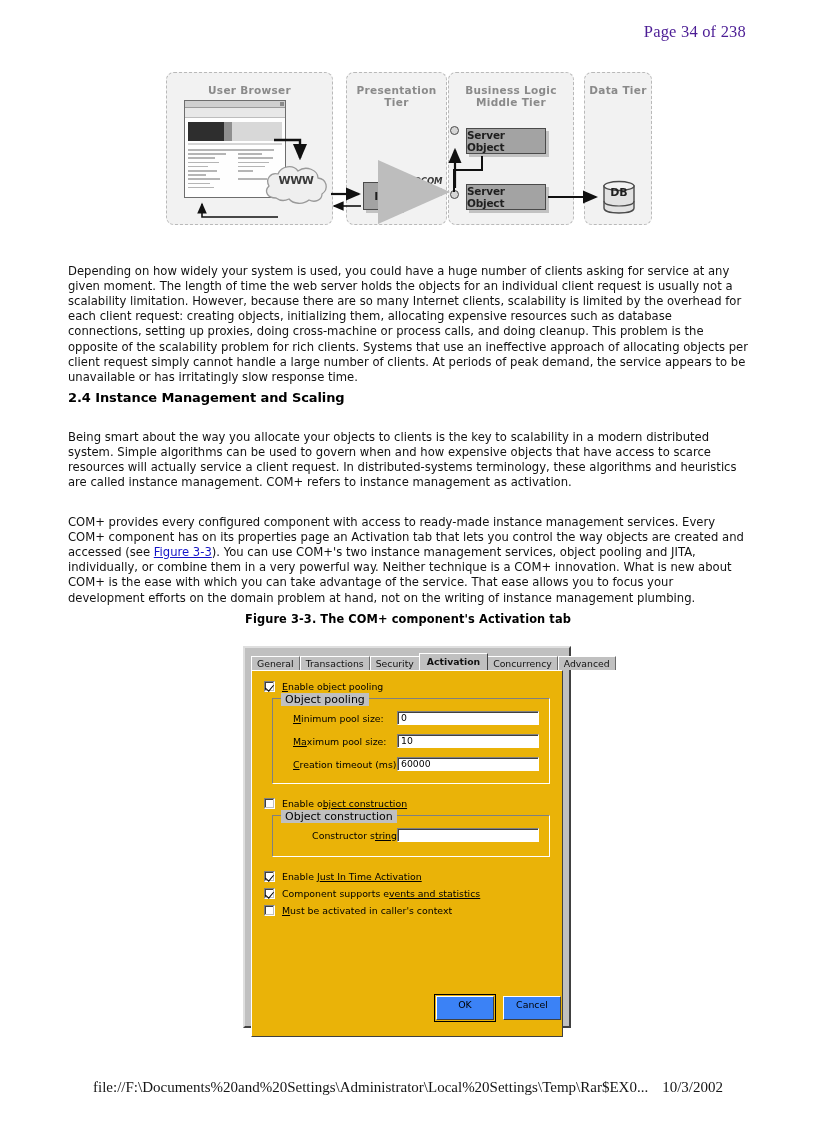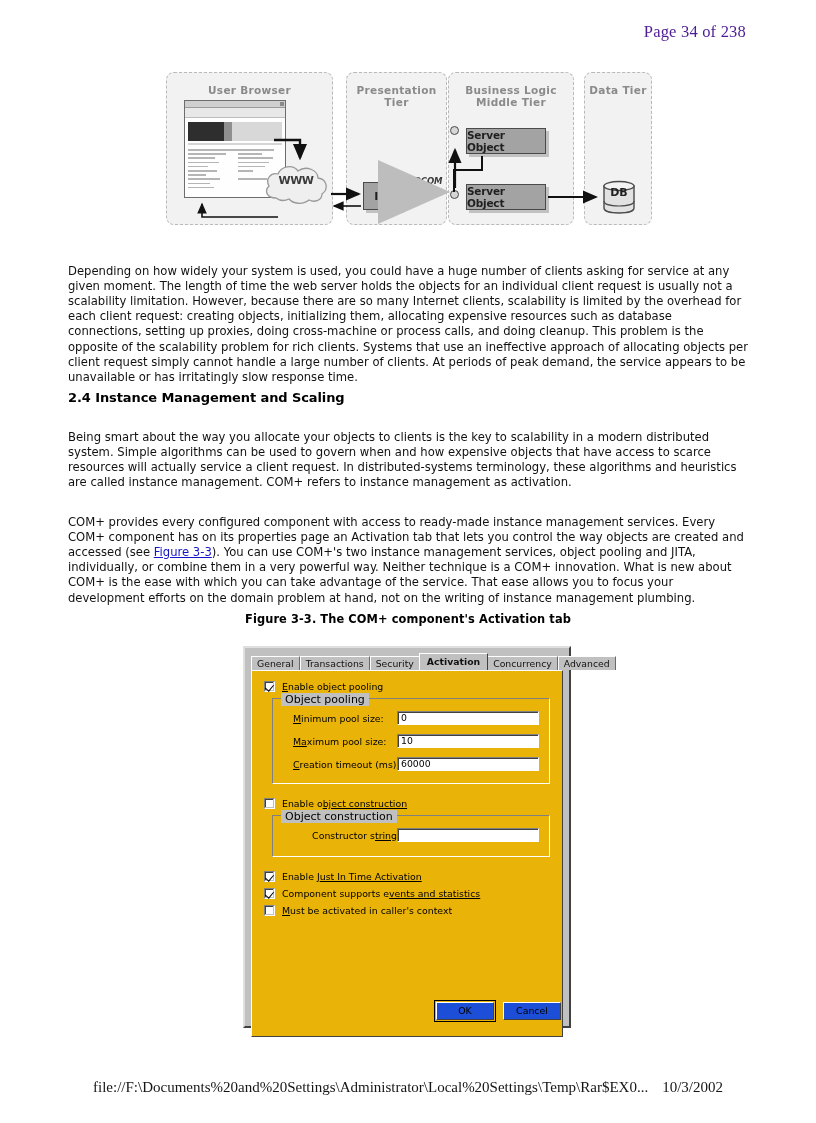--- a/index.html
+++ b/index.html
@@ -393,22 +393,22 @@
 
   .btn-row {
     position: absolute;
     right: 8px;
     bottom: 6px;
     display: flex;
     gap: 9px;
   }
   .btn {
     width: 58px;
-    height: 18px;
-    background: #1d4ed8;
+    height: 24px;
+    background: #3b82f6;
     border-top: 1.4px solid #ffffff;
     border-left: 1.4px solid #ffffff;
     border-right: 1.4px solid #404040;
     border-bottom: 1.4px solid #404040;
     box-sizing: border-box;
     font-size: 9.4px;
     line-height: 15px;
     text-align: center;
     color: #000;
   }

